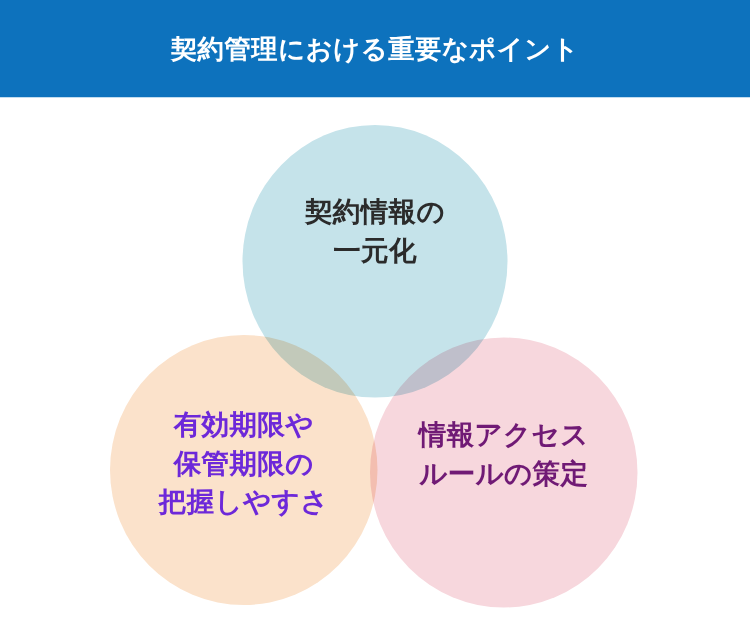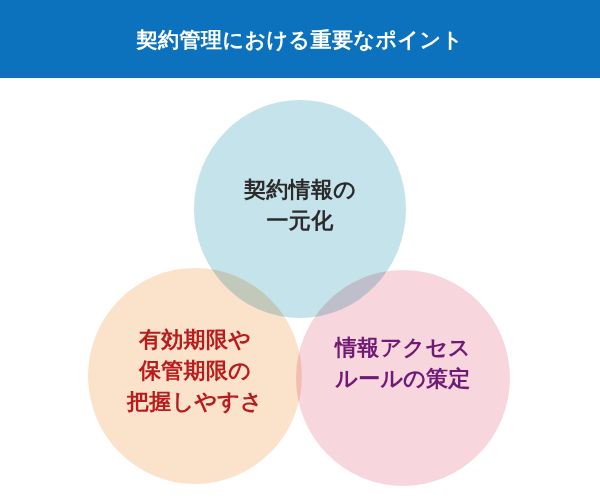--- a/index.html
+++ b/index.html
@@ -105,21 +105,21 @@
     font-size: 22px;
     font-weight: bold;
     line-height: 1.42;
     text-align: center;
     white-space: pre-line;
     letter-spacing: 0.3px;
   }
 
   .label-top {
     left: 195px;
-    top: 96px;
+    top: 76px;
     width: 210px;
   }
   .label-left {
     left: 90px;
     top: 246px;
     width: 210px;
   }
   .label-right {
     left: 298px;
     top: 254px;
@@ -139,21 +139,21 @@
 
     <div class="circle-layer">
       <div class="venn-circle circle-top" style="background: rgb(197, 227, 234); mix-blend-mode: multiply;"></div>
       <div class="venn-circle circle-left" style="background: rgb(251, 226, 203); mix-blend-mode: multiply;"></div>
       <div class="venn-circle circle-right" style="background: rgb(247, 215, 221); mix-blend-mode: multiply;"></div>
     </div>
 
     <div class="label-layer">
       <div class="venn-label label-top" style="color: rgb(43, 43, 43);">契約情報の
 一元化</div>
-      <div class="venn-label label-left" style="color: #b91c1c;">有効期限や
+      <div class="venn-label label-left" style="color: #6d28d9;">有効期限や
 保管期限の
 把握しやすさ</div>
       <div class="venn-label label-right" style="color: #701a75;">情報アクセス
 ルールの策定</div>
     </div>
 
   </div>
 
 </div>
 

